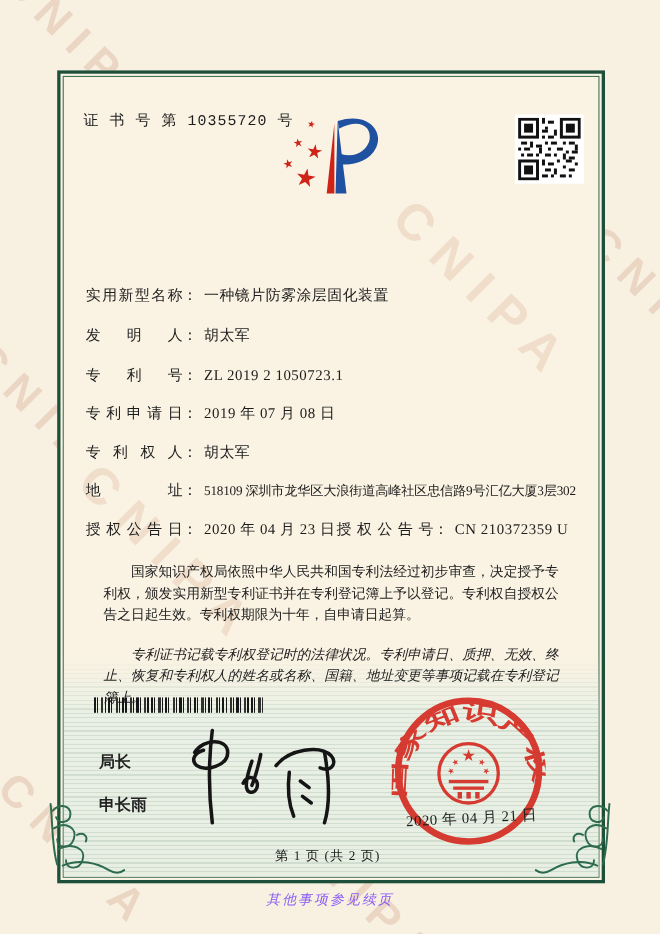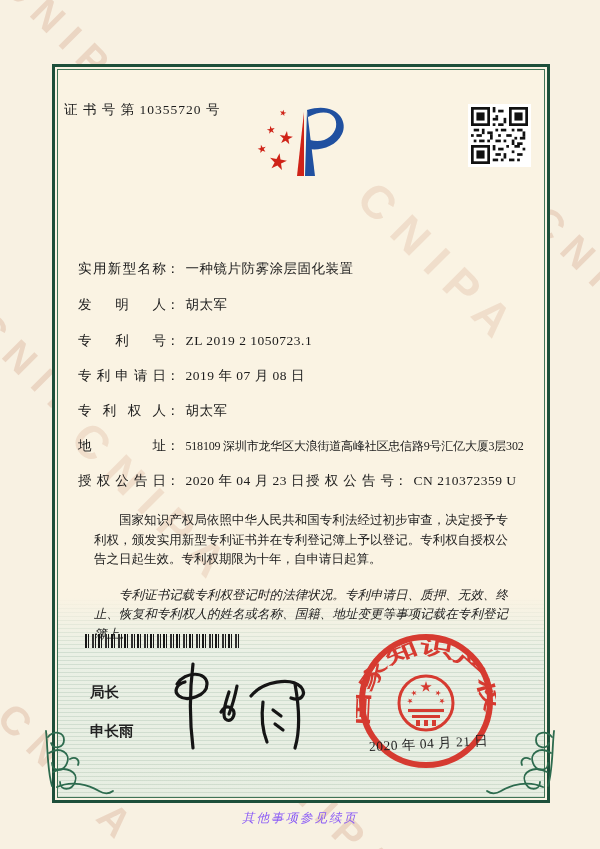--- a/index.html
+++ b/index.html
@@ -26,21 +26,21 @@
   .bandbg{
     position:absolute;left:3px;right:3px;bottom:3px;height:200px;
     background:linear-gradient(180deg, rgba(234,240,229,0) 0px, #eaf0e5 55px, #e7eee2 100%);
   }
   .bandlines{
     position:absolute;left:3px;right:3px;bottom:3px;height:200px;
     background:repeating-linear-gradient(0deg, rgba(88,134,104,0.16) 0 1px, rgba(0,0,0,0) 1px 4px);
     -webkit-mask-image:linear-gradient(180deg, transparent 0, #000 55px);
     mask-image:linear-gradient(180deg, transparent 0, #000 55px);
   }
-  .cert-number{position:absolute;left:64px;top:101px;font-size:13.5px;letter-spacing:1px;}
+  .cert-number{position:absolute;left:76px;top:101px;font-size:13.5px;letter-spacing:1px;font-family:Liberation Mono, monospace;}
   .logo{position:absolute;left:230px;top:96px;}
   .qr{position:absolute;left:468px;top:104px;background:#fff;padding:3px;}
   .title{
     position:absolute;left:52px;top:183px;width:492px;text-align:center;
     font-size:30px;font-weight:700;letter-spacing:7px;color:#111;
   }
   .frow{position:absolute;left:78px;width:448px;font-size:13.5px;white-space:nowrap;}
   .flabel{display:inline-block;width:88px;text-align:justify;text-align-last:justify;vertical-align:top;}
   .fcolon{display:inline-block;margin-right:6px;}
   .fvalue{letter-spacing:0.5px;}
@@ -266,16 +266,17 @@
       <use href="#st2" transform="translate(86,70) rotate(30) scale(3)"></use>
       <rect x="52" y="78" width="36" height="3"></rect>
       <rect x="56" y="84" width="28" height="3"></rect>
       <rect x="60" y="89" width="4" height="6"></rect>
         <rect x="68" y="89" width="4" height="6"></rect>
         <rect x="76" y="89" width="4" height="6"></rect>
     </g>
   </svg>
   <div class="seal-date">2020 年 04 月 21 日</div>
 
+  <div class="page-number">第 1 页 (共 2 页)</div>
 
   <div class="cont-note">其他事项参见续页</div>
 
 </div>
 
 </body></html>

